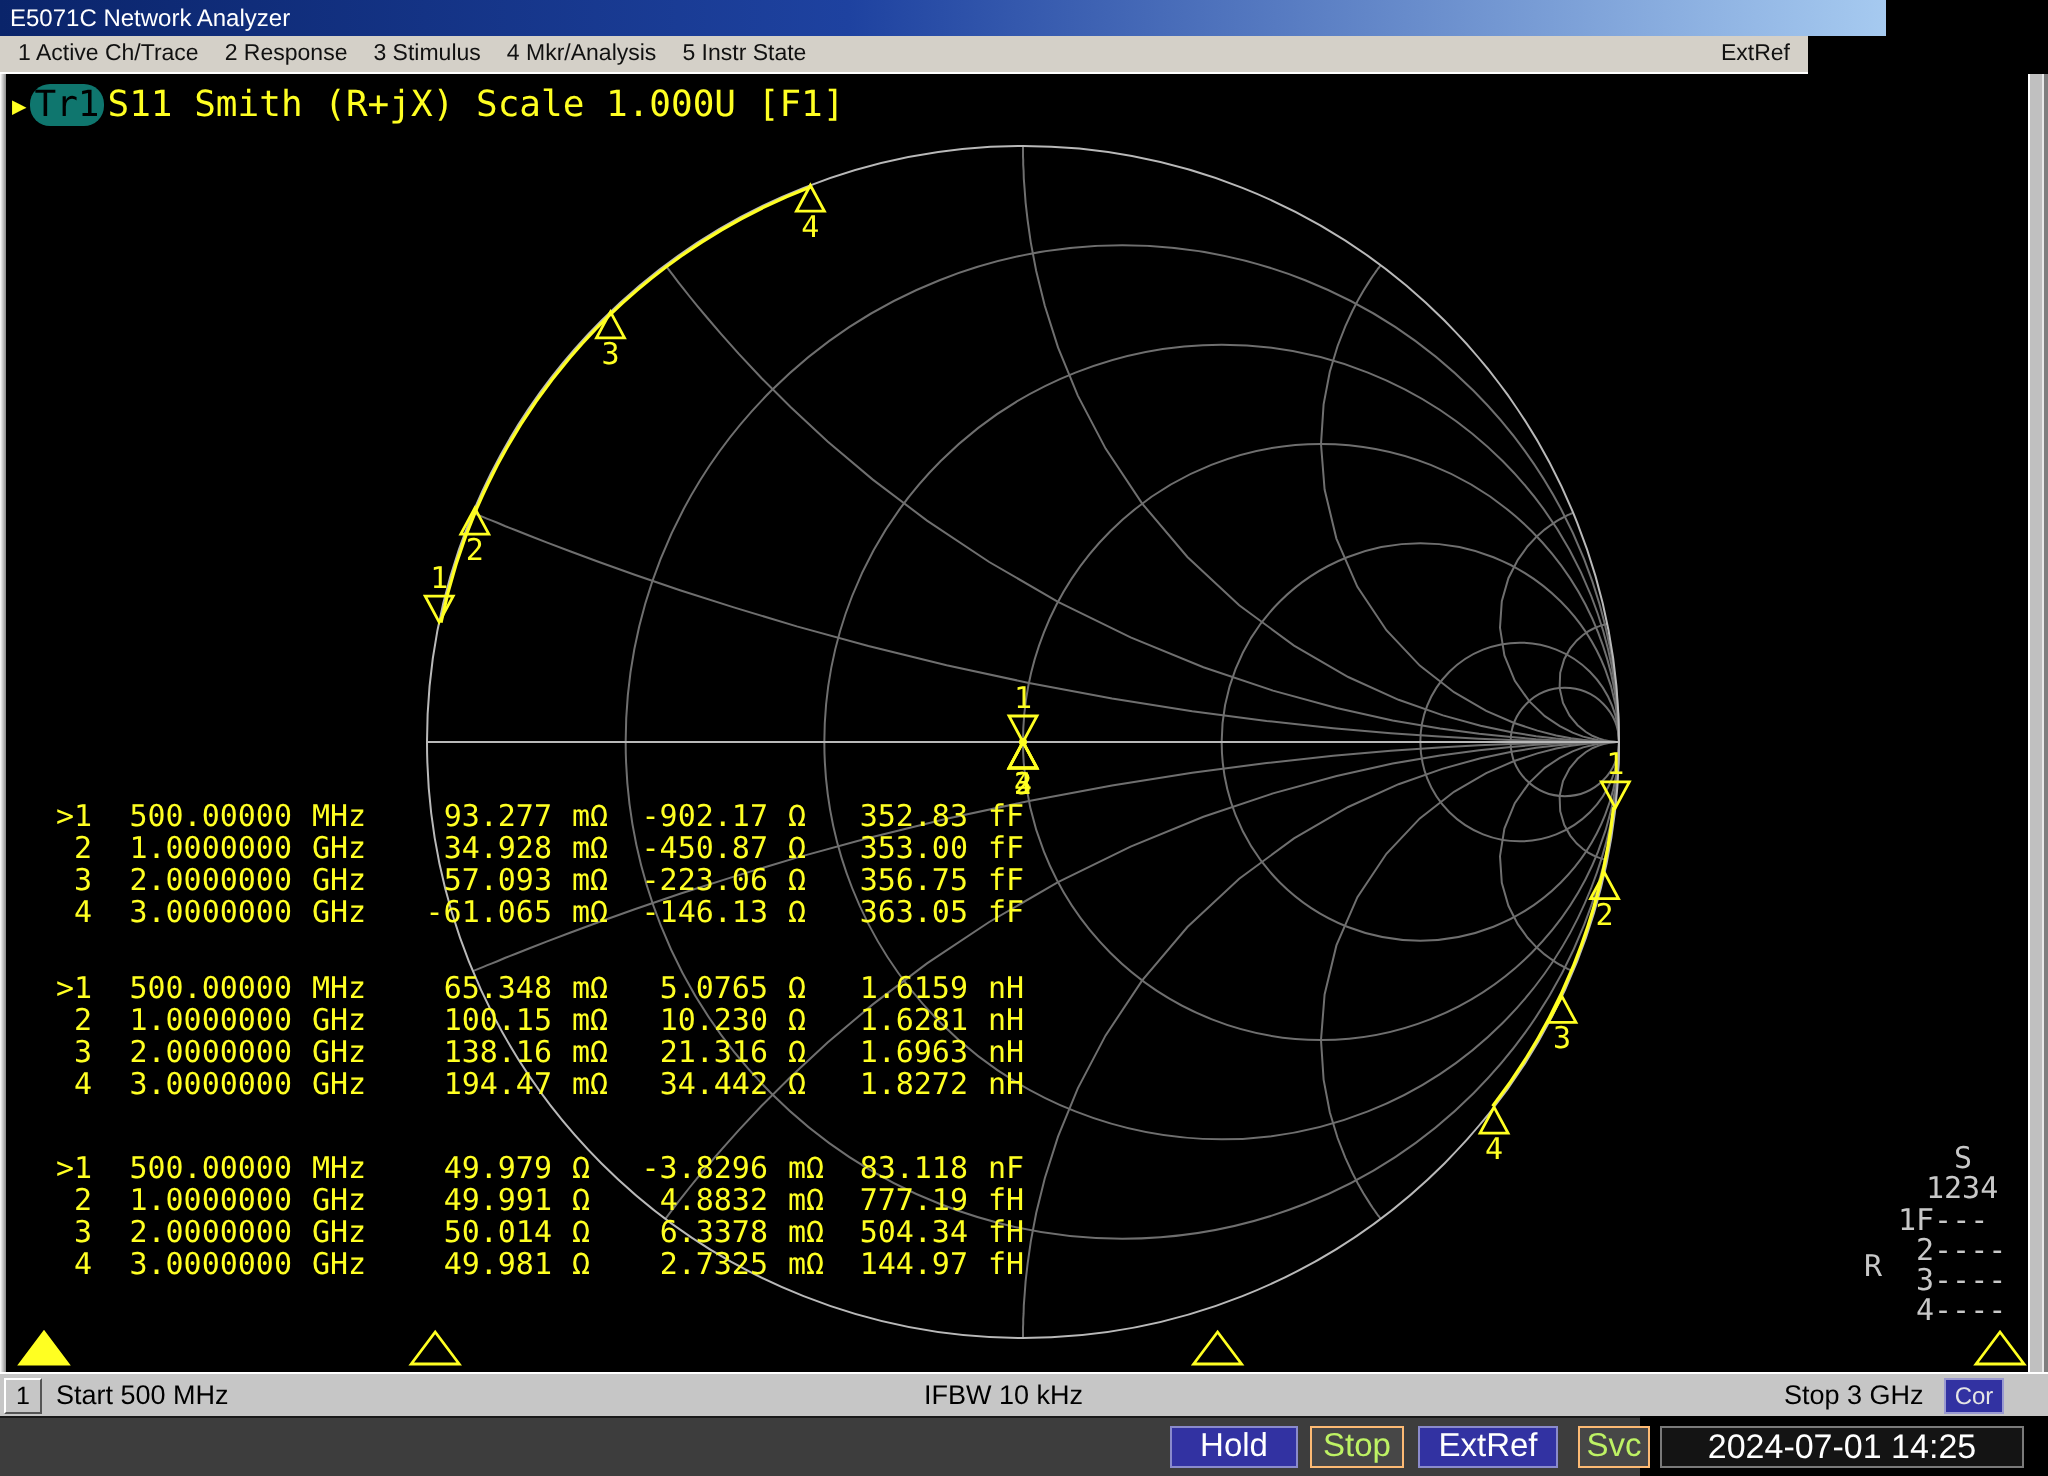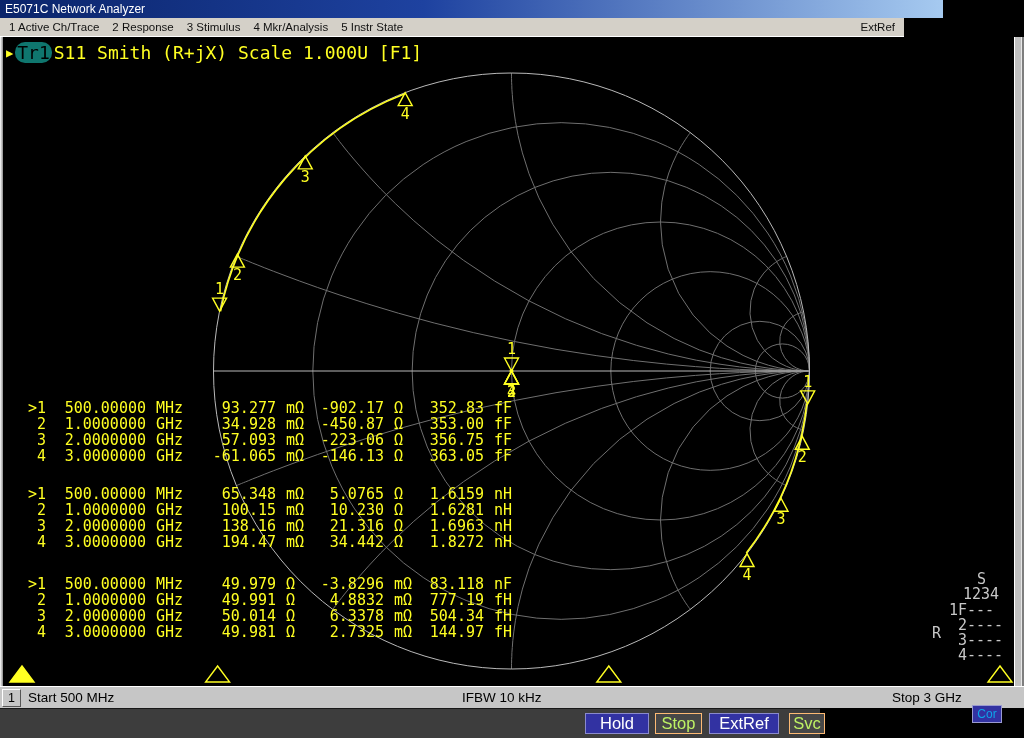--- a/index.html
+++ b/index.html
@@ -40,21 +40,21 @@
   .cs-r{left:932px;top:589px;}
   
   .statusbar{position:absolute;top:686px;left:0;width:1024px;height:22px;background:#c6c6c6;
     border-top:1px solid #fff;box-sizing:border-box;font-size:13.5px;color:#000;}
   .ch-box{position:absolute;left:2px;top:2px;width:17px;height:16px;text-align:center;
     line-height:16px;font-size:12.5px;background:#c6c6c6;border:1px solid;border-color:#fff #555 #555 #fff;}
   .sb-start{position:absolute;left:28px;top:3px;}
   .sb-ifbw{position:absolute;left:462px;top:3px;}
   .sb-stop{position:absolute;left:892px;top:3px;}
   .sb-cor{position:absolute;left:972px;top:2px;width:28px;height:16px;background:#3232a2;
-    color:#0ea5e9;font-size:12px;text-align:center;line-height:16px;border:1px solid #9a9ad0;margin-top:16px;}
+    color:#e5e5e5;font-size:12px;text-align:center;line-height:16px;border:1px solid #9a9ad0;}
   
   .bottombar{position:absolute;top:708px;left:0;width:820px;height:30px;background:#3d3d3d;
     border-top:1px solid #181818;box-sizing:border-box;}
   .bb{position:absolute;top:4px;height:21px;line-height:19px;text-align:center;
     box-sizing:border-box;font-size:16.5px;}
   .bb.navy{background:#3232a2;color:#fff;border:1px solid #8a8acc;}
   .bb.dim{background:#474747;color:#bef264;border:1px solid #fdba74;}
   .bb.time{background:#141414;color:#fff;border:1px solid #7a7a7a;font-size:17px;}
   .bb-hold{left:585px;width:64px;} .bb-stop{left:655px;width:47px;}
   .bb-extref{left:709px;width:70px;} .bb-svc{left:789px;width:36px;}
@@ -166,15 +166,16 @@
     <span class="sb-ifbw">IFBW 10 kHz</span>
     <span class="sb-stop">Stop 3 GHz</span>
     <span class="sb-cor">Cor</span>
   </div>
 
   <div class="bottombar">
     <span class="bb navy bb-hold">Hold</span>
     <span class="bb dim  bb-stop">Stop</span>
     <span class="bb navy bb-extref">ExtRef</span>
     <span class="bb dim  bb-svc">Svc</span>
+    <span class="bb time bb-time">2024-07-01 14:25</span>
   </div>
 
 </div>
 
 </body></html>

